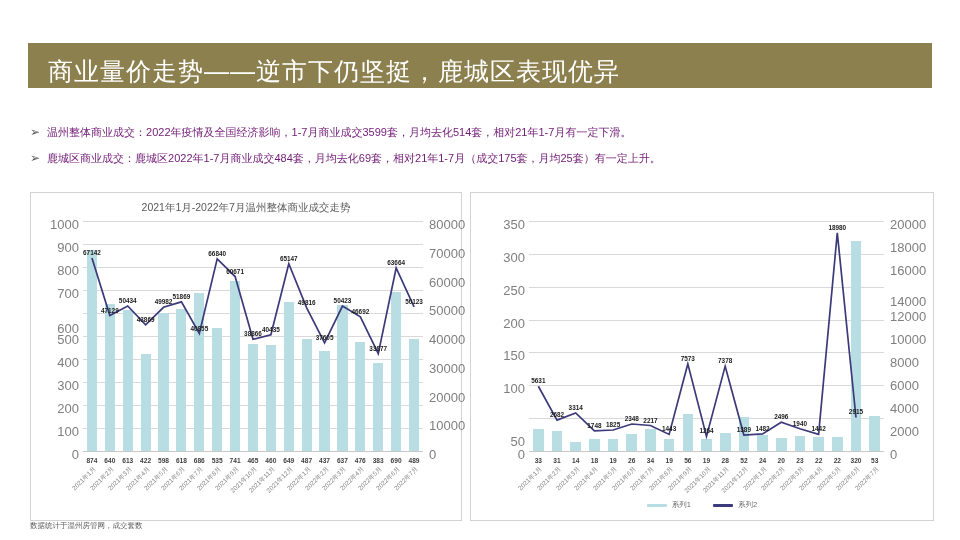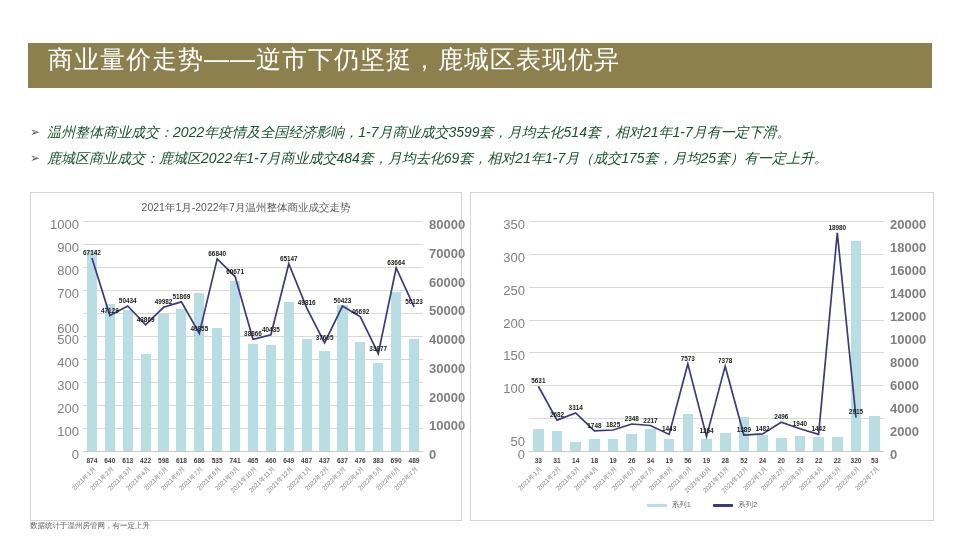--- a/index.html
+++ b/index.html
@@ -6,35 +6,35 @@
   body{
     width:960px;height:540px;background:#ffffff;overflow:hidden;
     font-family:"Liberation Sans","DejaVu Sans",sans-serif;
     -webkit-font-smoothing:antialiased;
   }
   .slide{position:relative;width:960px;height:540px;}
 
   
   .title-bar{
     position:absolute;left:28px;top:43px;width:904px;height:45px;
-    background:#8d804f;display:flex;align-items:flex-start;
+    background:#8d804f;display:flex;align-items:flex-end;
   }
   .title-text{
     color:#ffffff;font-size:25px;letter-spacing:1px;padding-left:20px;
     font-weight:400;white-space:nowrap;
   }
 
   
   .bullets{position:absolute;left:30px;top:124px;width:912px;}
   .bullet{display:flex;align-items:flex-start;margin-bottom:9px;}
   .bullet .marker{
     color:#5b5b5b;font-size:12px;line-height:17px;margin-right:7px;flex:0 0 auto;
   }
   .bullet .btext{
-    color:#14532d;font-size:14px;line-height:17px;white-space:nowrap;font-style:italic;
+    color:#701a75;font-size:11px;line-height:17px;white-space:nowrap;
   }
 
   
   .panel{
     position:absolute;background:#ffffff;border:1px solid #d3d3d3;
   }
   #panel-left{left:30px;top:192px;width:430px;height:327px;}
   #panel-right{left:470px;top:192px;width:462px;height:327px;}
 
   .chart-title{
@@ -45,21 +45,21 @@
   .plot{position:absolute;}
   #plot-left{left:52px;top:28px;width:340px;height:230px;}
   #plot-right{left:58px;top:28px;width:355px;height:230px;}
 
   .gridline{position:absolute;left:0;right:0;height:1px;background:#d9d9d9;}
 
   .axis-lab{
     position:absolute;font-size:13px;color:#7f7f7f;white-space:nowrap;
   }
   .axis-left-lab{text-align:right;}
-  .axis-right-lab{text-align:right;font-weight:bold;}
+  .axis-right-lab{text-align:right;}
 
   .bars{position:absolute;left:0;right:0;bottom:0;top:0;display:flex;
         align-items:flex-end;justify-content:space-between;}
   .barcell{position:relative;flex:1 1 0;height:100%;display:flex;
            align-items:flex-end;justify-content:center;}
   .bar{width:57%;background:#b8dde3;}
   .barval{
     position:absolute;bottom:-13px;left:50%;transform:translateX(-50%);
     font-size:6.6px;color:#404040;font-weight:bold;white-space:nowrap;
   }
@@ -504,21 +504,21 @@
       <div class="axis-lab axis-left-lab" style="left: 12px; width: 42px; top: 89.7143px;">250</div>
       <div class="axis-lab axis-left-lab" style="left: 12px; width: 42px; top: 56.8571px;">300</div>
       <div class="axis-lab axis-left-lab" style="left: 12px; width: 42px; top: 24px;">350</div>
       <div class="axis-lab axis-right-lab" style="left: 419px; top: 254px;">0</div>
       <div class="axis-lab axis-right-lab" style="left: 419px; top: 231px;">2000</div>
       <div class="axis-lab axis-right-lab" style="left: 419px; top: 208px;">4000</div>
       <div class="axis-lab axis-right-lab" style="left: 419px; top: 185px;">6000</div>
       <div class="axis-lab axis-right-lab" style="left: 419px; top: 162px;">8000</div>
       <div class="axis-lab axis-right-lab" style="left: 419px; top: 139px;">10000</div>
       <div class="axis-lab axis-right-lab" style="left: 419px; top: 116px;">12000</div>
-      <div class="axis-lab axis-right-lab" style="left: 419px; top: 93px;">14000</div>
+      <div class="axis-lab axis-right-lab" style="left: 419px; top: 101px;">14000</div>
       <div class="axis-lab axis-right-lab" style="left: 419px; top: 70px;">16000</div>
       <div class="axis-lab axis-right-lab" style="left: 419px; top: 47px;">18000</div>
       <div class="axis-lab axis-right-lab" style="left: 419px; top: 24px;">20000</div>
     </div>
 
-  <div class="footnote">数据统计于温州房管网，有一定上升</div>
+  <div class="footnote">数据统计于温州房管网，成交套数</div>
 
 </div>
 
 </body></html>

